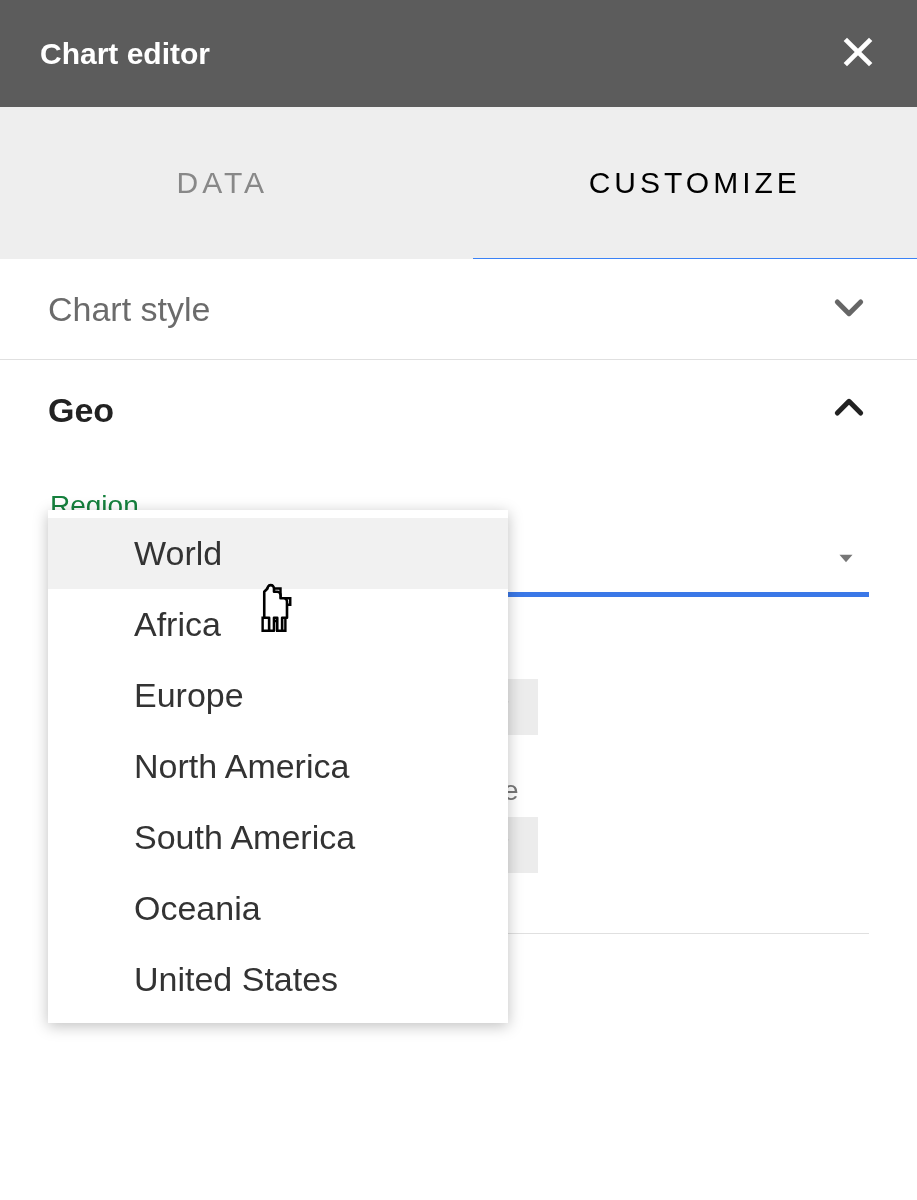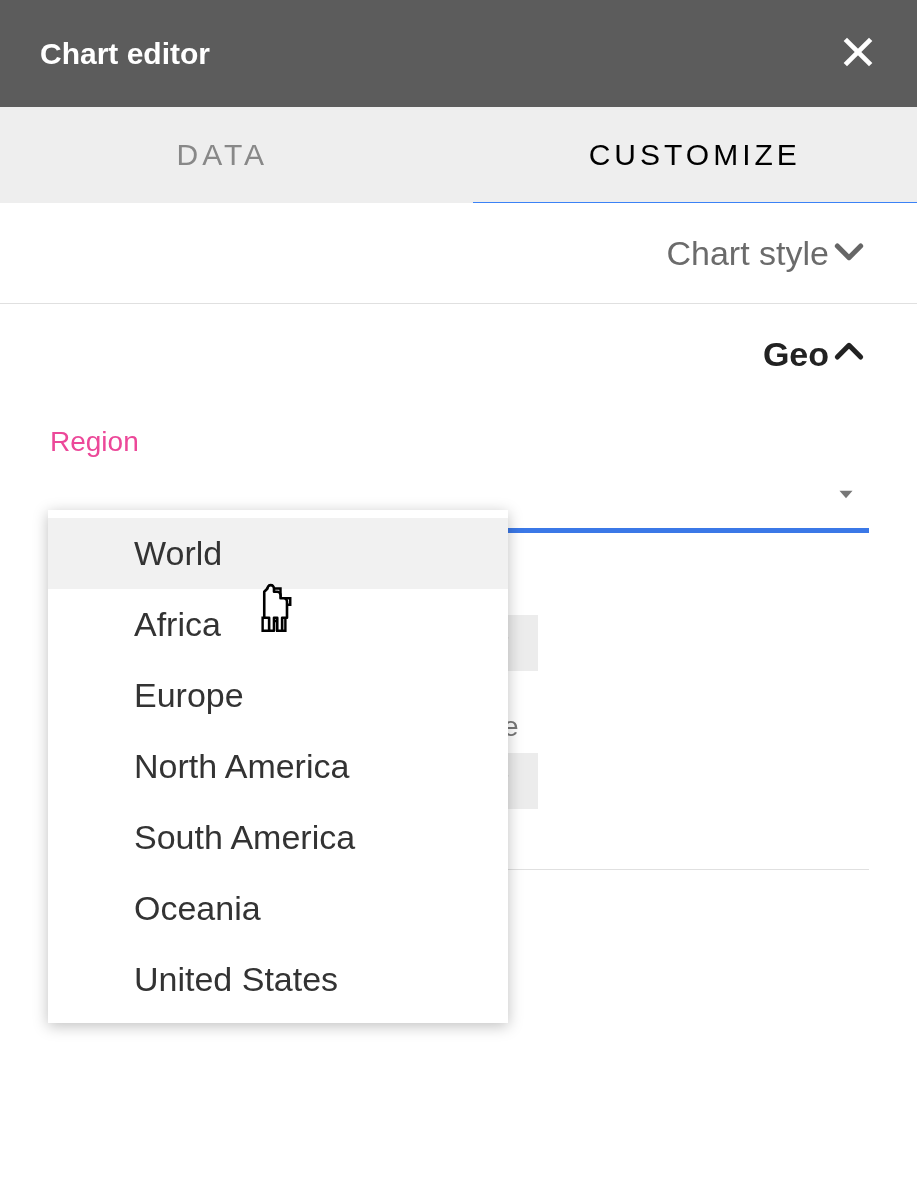--- a/index.html
+++ b/index.html
@@ -1,29 +1,29 @@
 <!DOCTYPE html>
 <html><head>
 <meta charset="utf-8">
 <style>
   html,body{margin:0;padding:0;font-family:Arial,Helvetica,sans-serif;background:#fff;}
   .panel{width:917px;height:1200px;position:relative;background:#fff;overflow:hidden;}
   .header{height:107px;background:#5c5c5c;color:#fff;display:flex;align-items:center;justify-content:space-between;padding:0 40px;}
   .header-title{font-size:30px;font-weight:600;}
   .close-btn{cursor:pointer;}
   .close-btn svg{width:38px;height:38px;stroke:#fff;}
-  .tabs{display:flex;height:96px;background:#eeeeee;gap:28px;}
+  .tabs{display:flex;height:152px;background:#eeeeee;gap:28px;}
   .tab{flex:1;display:flex;align-items:center;justify-content:center;font-size:30px;letter-spacing:4px;color:#888;cursor:pointer;text-transform:uppercase;}
   .tab.active{color:#000000;border-bottom:1px solid #3b82f6;text-align:right;}
-  .section{border-bottom:1px solid #e0e0e0;padding:28px 48px;display:flex;align-items:center;justify-content:flex-end;cursor:pointer;}
+  .section{border-bottom:1px solid #e0e0e0;padding:28px 48px;display:flex;align-items:center;justify-content:space-between;cursor:pointer;}
   .section-title{font-size:34px;color:#6b6b6b;}
   .section-title.active{color:#222;font-weight:700;}
   .chev svg{width:40px;height:40px;stroke:#666;fill:none;}
   .body{padding:0 48px;}
-  .field-label{font-size:28px;color:#ec4899;margin:22px 0 6px 2px;}
+  .field-label{font-size:28px;color:#15803d;margin:30px 0 6px 2px;}
   .select-field{position:relative;height:64px;border-bottom:5px solid #3b78e7;display:flex;align-items:center;}
   .select-field .caret{position:absolute;right:10px;}
   .caret svg{width:26px;height:26px;fill:#777;}
   .row{display:flex;gap:230px;margin-top:40px;}
   .swatch-block{}
   .swatch-label{font-size:28px;color:#777;margin-bottom:10px;}
   .swatch{width:130px;height:56px;background:#ececec;display:flex;align-items:center;justify-content:center;gap:14px;cursor:pointer;}
   .fill-icon{position:relative;width:44px;height:36px;}
   .fill-icon svg{width:44px;height:36px;}
   .swatch .caret{}

